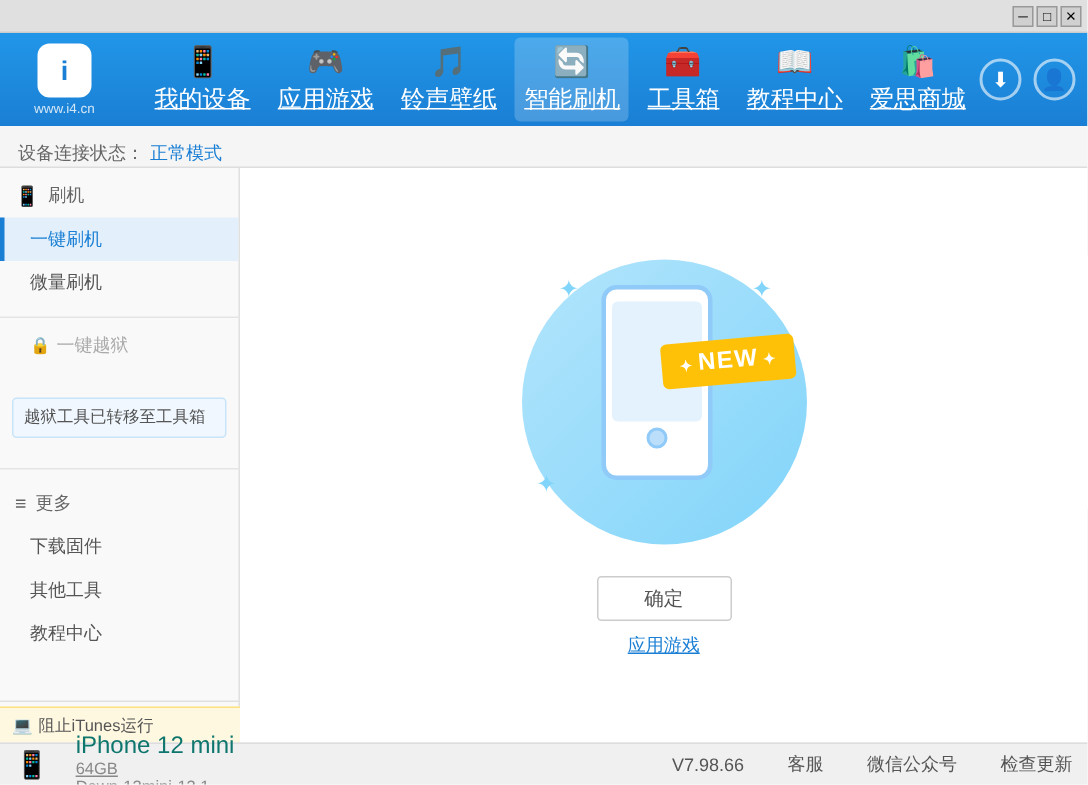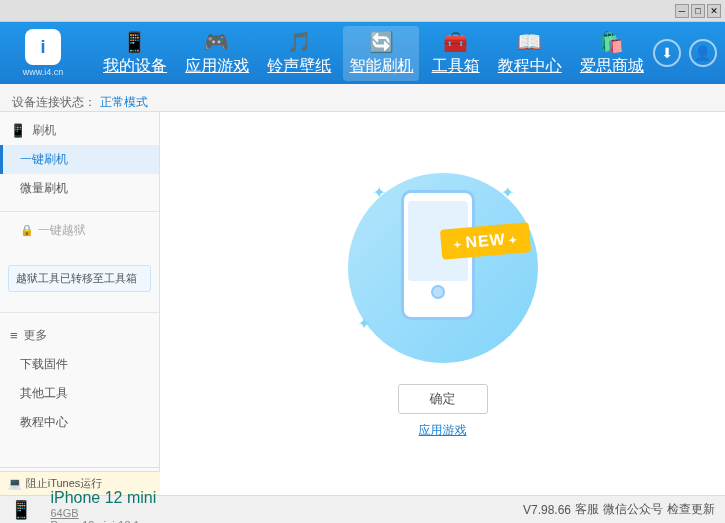--- a/index.html
+++ b/index.html
@@ -344,21 +344,21 @@
     }
     .device-detail {
       color: #888;
       font-size: 11px;
       text-decoration: underline;
     }
     .bottom-right {
       margin-left: auto;
       display: flex;
       align-items: center;
-      gap: 4px;
+      gap: 29px;
       font-size: 12px;
       color: #555;
     }
     .bottom-link {
       cursor: pointer;
       color: #555;
     }
 
     
     .device-icon {

